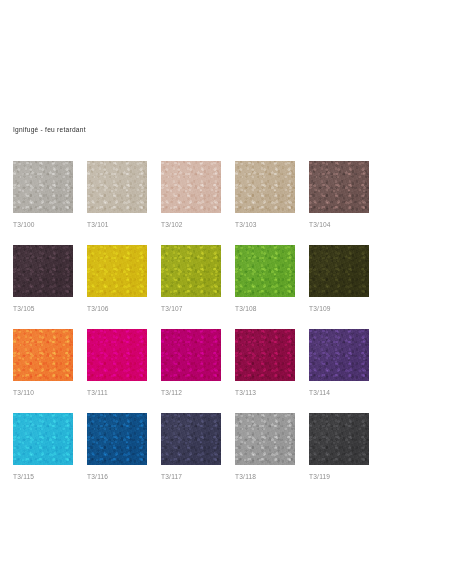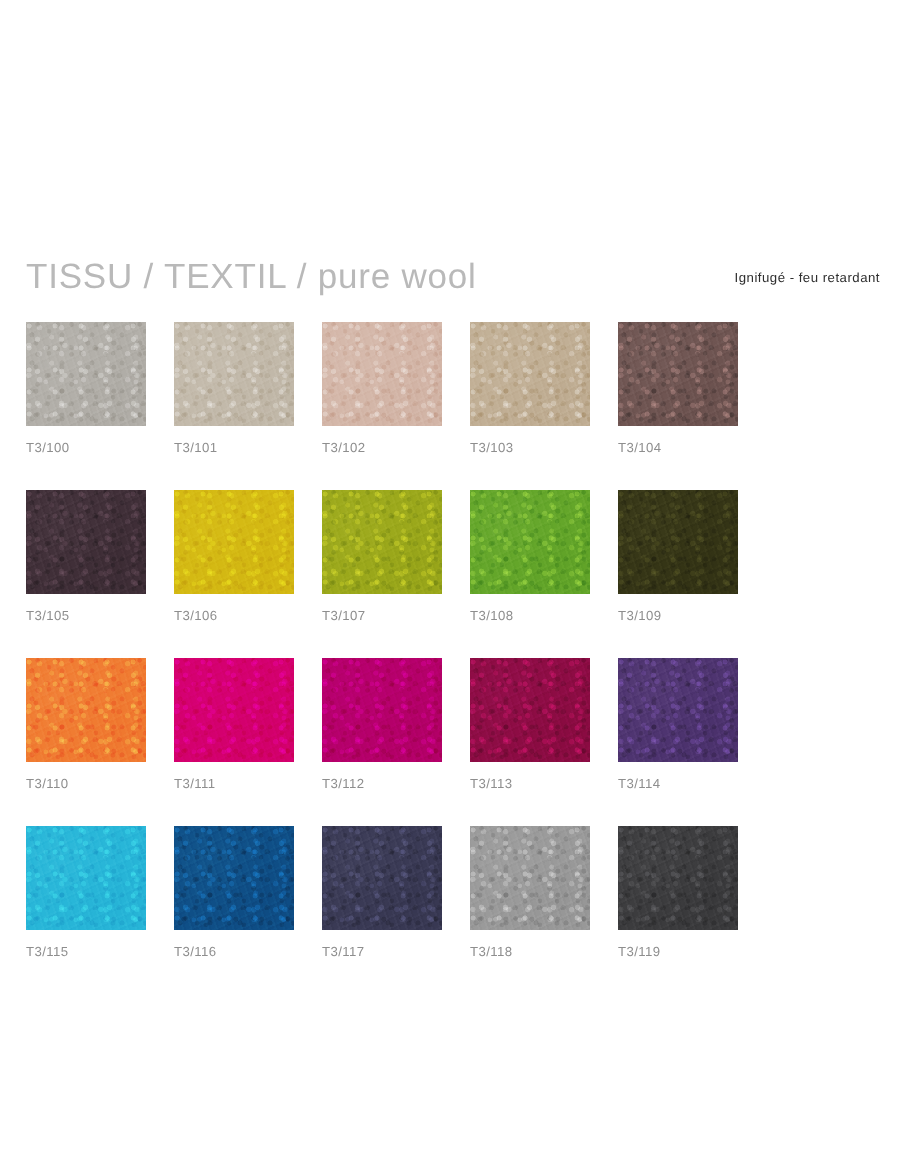--- a/index.html
+++ b/index.html
@@ -120,21 +120,20 @@
     line-height: 9px;
     white-space: nowrap;
   }
 </style>
 </head>
 <body>
 
 <div class="page">
 
   <div class="header">
-    <div class="title">TISSU / TEXTIL / pure wool</div>
     <div class="fire-label">Ignifugé - feu retardant</div>
   </div>
 
   <div class="grid" id="swatch-grid">
       <div class="cell">
         <div class="swatch" style="background-color: rgb(178, 175, 169);"></div>
         <div class="code">T3/100</div>
       </div>
       <div class="cell">
         <div class="swatch" style="background-color: rgb(195, 186, 171);"></div>

